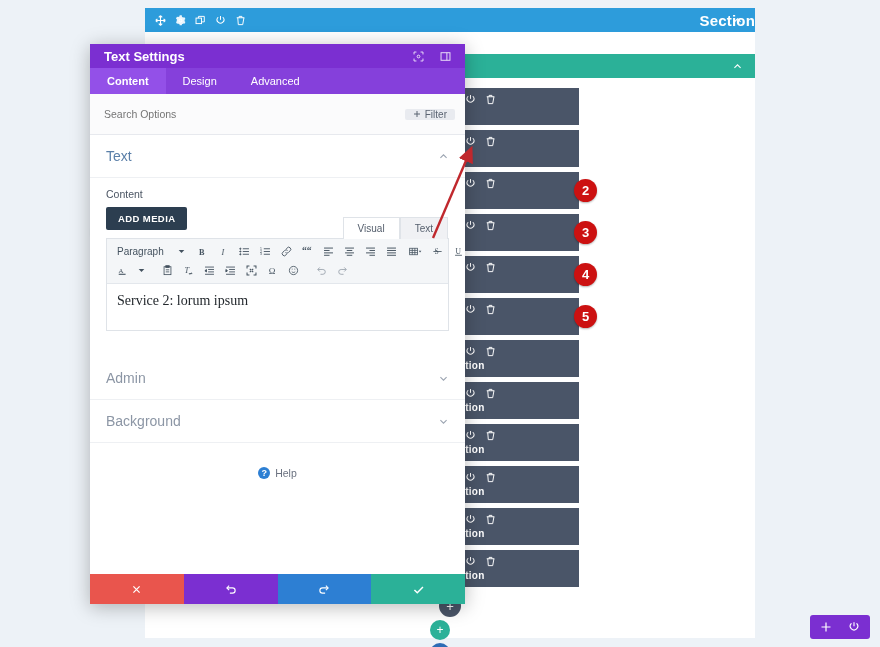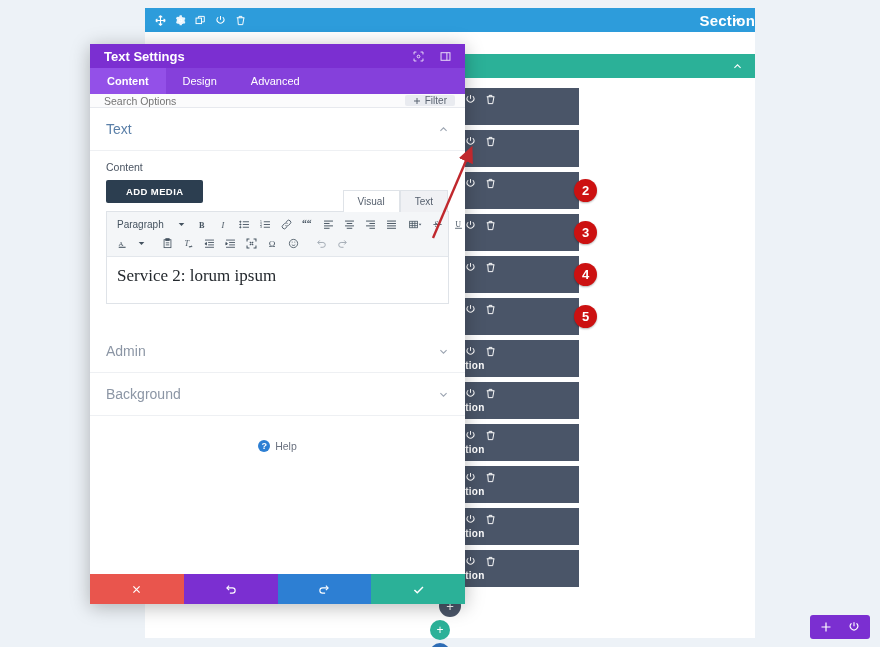--- a/index.html
+++ b/index.html
@@ -153,21 +153,21 @@
   .tab {
     font-size: 11px; color: #fff;
     padding: 0 17px;
     display: flex; align-items: center;
     cursor: pointer;
   }
   .tab.active { background: #9350e8; font-weight: bold; }
 
   .search-row {
     display: flex; align-items: center;
-    height: 14px;
+    height: 41px;
     background: #fbfbfc;
     border-bottom: 1px solid #e7e9ee;
     padding: 0 10px 0 14px;
   }
   .search-input {
     border: 0; outline: 0; background: transparent;
     font-size: 10.5px; color: #9aa0ac;
     font-family: "Liberation Sans", sans-serif;
     flex: 1;
   }
@@ -192,21 +192,21 @@
 
   .field-wrap { padding: 10px 16px 0; }
   .field-label {
     font-size: 10.5px; color: #4b5563;
     margin-bottom: 7px;
   }
   .add-media {
     background: #2c3e50; color: #fff;
     font-size: 9.5px; font-weight: bold;
     letter-spacing: .4px;
-    padding: 6px 20px; border: 0; border-radius: 2px;
+    padding: 6px 12px; border: 0; border-radius: 2px;
     cursor: pointer;
     font-family: "Liberation Sans", sans-serif;
   }
 
   .editor {
     border: 1px solid #dfe3e8;
     margin-top: 8px;
     position: relative;
   }
   .editor-tabs {
@@ -242,21 +242,21 @@
     font-size: 10px; color: #44525f;
     padding: 2px 4px; cursor: pointer;
     display: inline-flex; align-items: center; gap: 14px;
   }
   .tb-sep { width: 5px; }
   .editor-area {
     background: #fff;
     min-height: 46px;
     padding: 9px 10px;
     font-family: "Liberation Serif", serif;
-    font-size: 17px;
+    font-size: 14px;
     color: #23282d;
   }
 
   .help-row {
     display: flex; align-items: center; justify-content: center;
     gap: 5px; padding: 24px 0;
     font-size: 10.5px; color: #6b7280;
   }
   .help-icon {
     width: 12px; height: 12px; border-radius: 50%;

